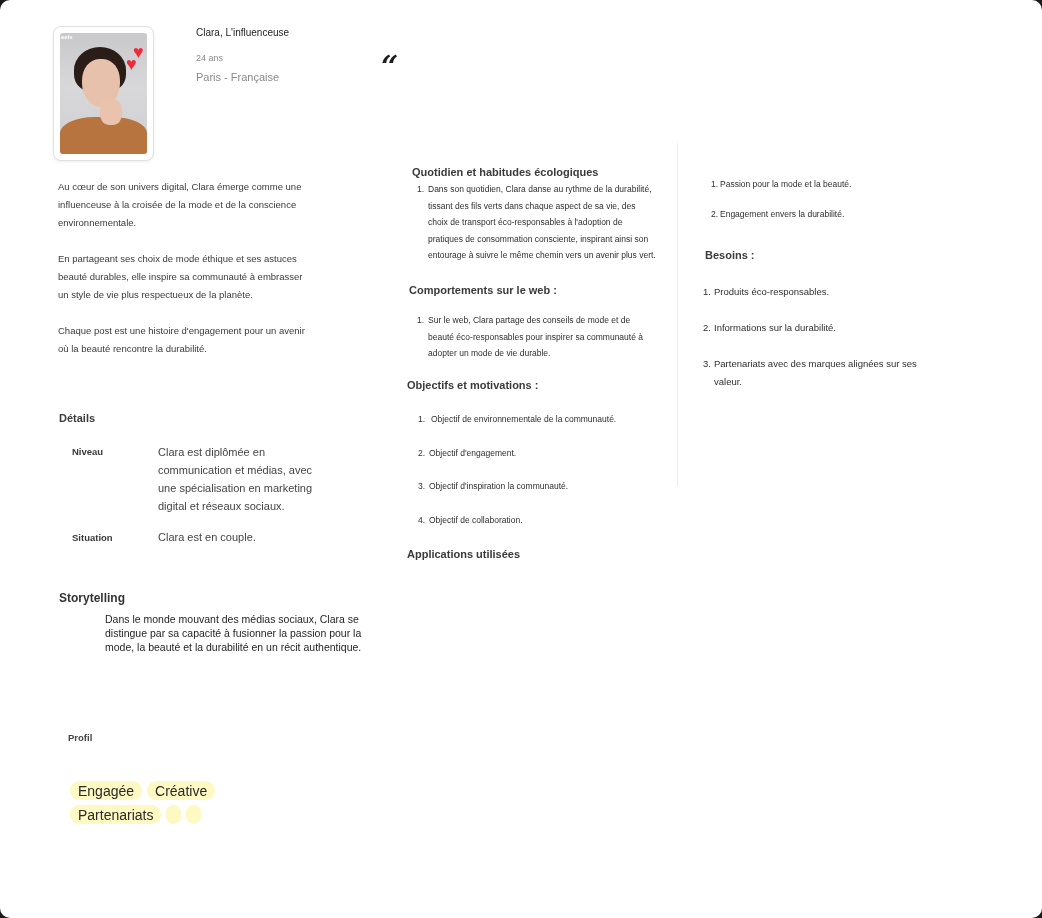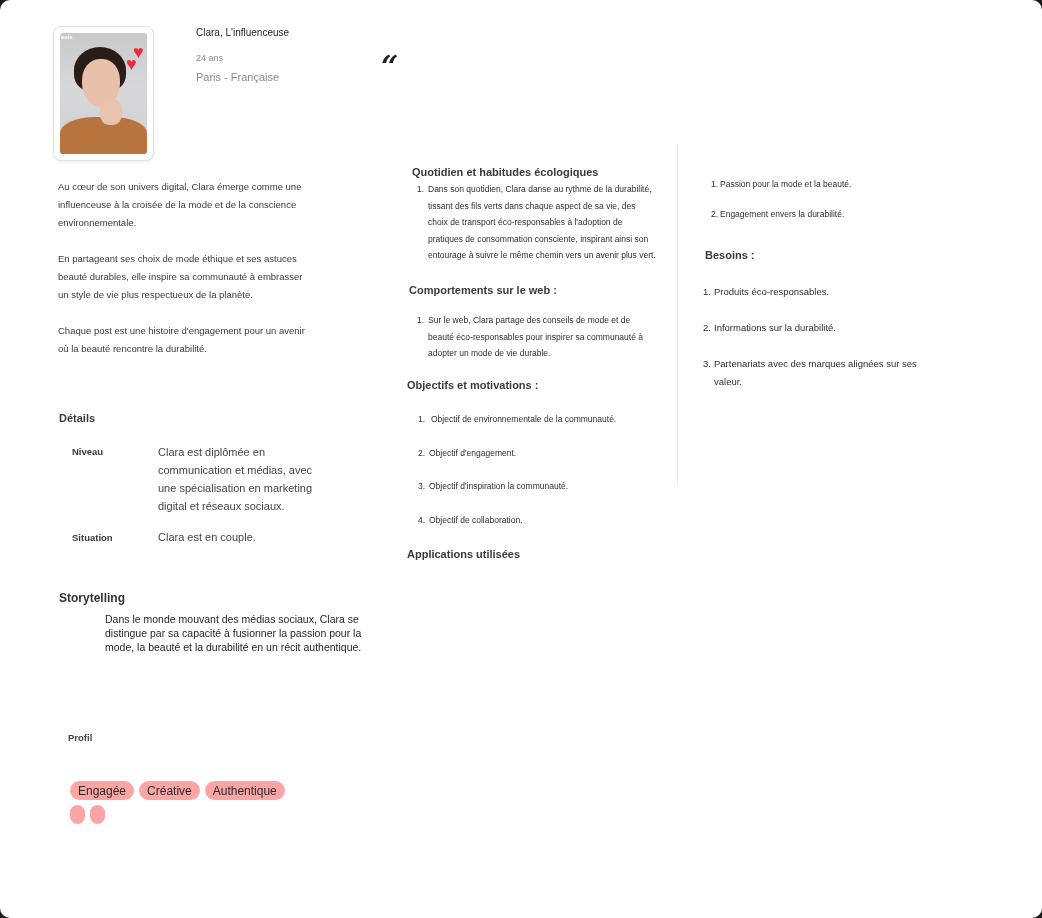--- a/index.html
+++ b/index.html
@@ -41,21 +41,21 @@
     
     .bio { left: 58px; top: 178px; width: 250px; font-size: 9.5px; line-height: 18px; color: #3a3a3a; }
     .bio p { margin-bottom: 18px; }
     .details-title { left: 59px; top: 412px; font-size: 11px; color: #3a3a3a; font-weight: bold; text-align: center; }
     .dt-label { font-size: 9.5px; font-weight: bold; color: #3a3a3a; }
     .dt-value { font-size: 11px; color: #444; line-height: 18px; width: 155px; }
     .story-title { left: 59px; top: 591px; font-size: 12px; font-weight: bold; color: #333; }
     .story { left: 58px; top: 612px; width: 260px; font-size: 10.5px; line-height: 14px; color: #1e1e1e; margin-left: 47px; }
     .profil-title { left: 59px; top: 732px; font-size: 9.5px; font-weight: bold; color: #444; margin-left: 9px; }
     .chips { left: 70px; top: 781px; width: 230px; display: flex; flex-wrap: wrap; gap: 5px 5px; }
-    .chip { height: 19px; border-radius: 10px; background: #fca5a5; font-size: 12px; color: #2a2a2a; padding: 0 8px; display: flex; align-items: center; }
+    .chip { height: 19px; border-radius: 10px; background: #fef9c3; font-size: 14px; color: #2a2a2a; padding: 0 8px; display: flex; align-items: center; }
     .chip.empty { width: 15px; padding: 0; }
 
     
     .h-sec { font-size: 11px; font-weight: bold; color: #3a3a3a; }
     .ol { font-size: 8.5px; color: #2e2e2e; line-height: 16.5px; }
     .ol .item { display: flex; }
     .ol .num { width: 11px; flex-shrink: 0; }
 
     .divider { left: 677px; top: 143px; width: 1px; height: 343px; background: #ececec; }
 
@@ -105,21 +105,21 @@
   <div class="abs dt-label" style="left:72px; top:532px;">Situation</div>
   <div class="abs dt-value" style="left:158px; top:528px;">Clara est en couple.</div>
 
   <div class="abs story-title">Storytelling</div>
   <div class="abs story">Dans le monde mouvant des médias sociaux, Clara se distingue par sa capacité à fusionner la passion pour la mode, la beauté et la durabilité en un récit authentique.</div>
 
   <div class="abs profil-title">Profil</div>
   <div class="abs chips">
     <span class="chip">Engagée</span>
     <span class="chip">Créative</span>
-    <span class="chip">Authentique</span>
+    <span class="chip">Partenariats</span>
     <span class="chip empty"></span>
     <span class="chip empty"></span>
   </div>
 
   <div class="abs h-sec" style="left:412px; top:166px;">Quotidien et habitudes écologiques</div>
   <div class="abs ol" style="left:417px; top:181px; width:240px;">
     <div class="item">
       <span class="num">1.</span>
       <span>Dans son quotidien, Clara danse au rythme de la durabilité, tissant des fils verts dans chaque aspect de sa vie, des choix de transport éco-responsables à l'adoption de pratiques de consommation consciente, inspirant ainsi son entourage à suivre le même chemin vers un avenir plus vert.</span>
     </div>

